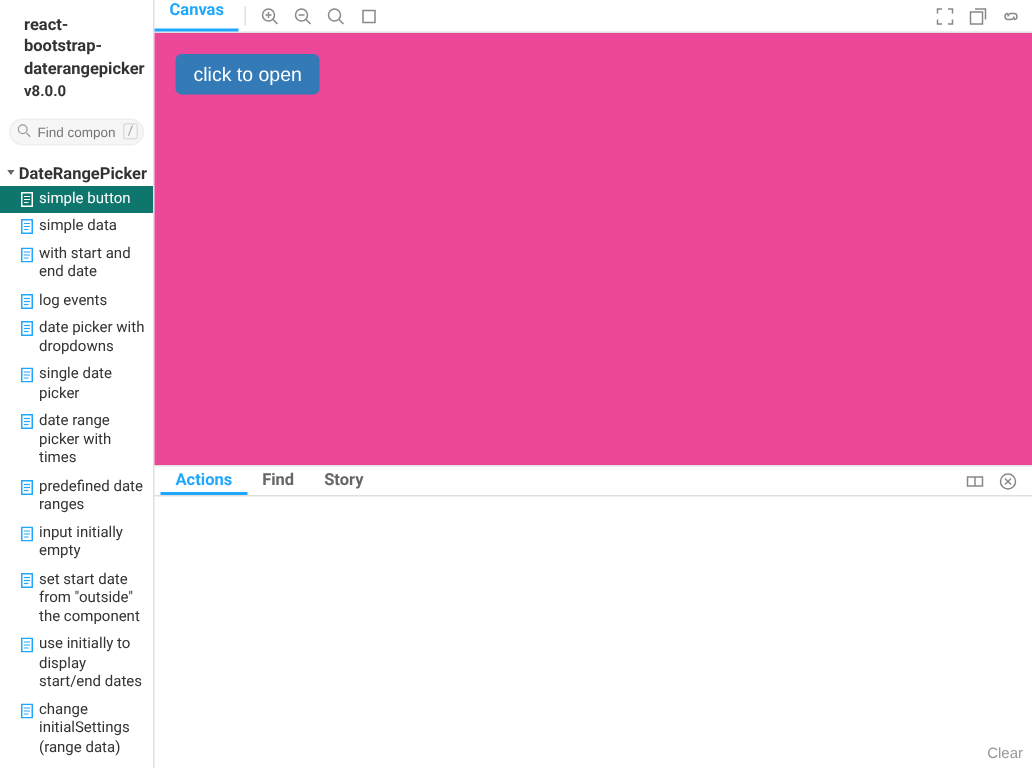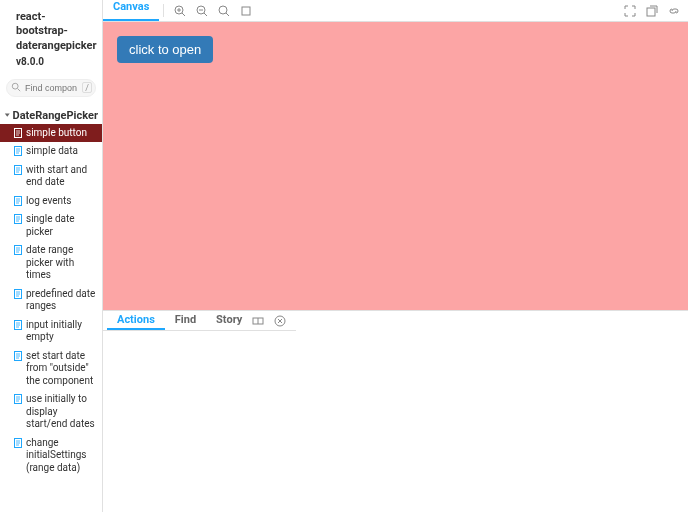--- a/index.html
+++ b/index.html
@@ -115,21 +115,21 @@
 .tree-item {
   display: flex;
   align-items: flex-start;
   padding: 3px 4px 3px 14px;
   font-size: 10px;
   color: #333;
   cursor: pointer;
   line-height: 1.25;
 }
 .tree-item.selected {
-  background: #7f1d1d;
+  background: #0f766e;
   color: #fff;
 }
 .tree-item.selected .doc-icon rect,
 .tree-item.selected .doc-icon line {
   stroke: #fff;
 }
 .doc-icon {
   flex-shrink: 0;
   width: 8px;
   height: 10px;
@@ -182,39 +182,39 @@
   padding-right: 8px;
 }
 .tb-icon {
   width: 12px;
   height: 12px;
   cursor: pointer;
   color: #888;
 }
 .canvas-area {
   flex: 1;
-  background: #fca5a5;
+  background: #ec4899;
   padding: 14px;
   overflow: auto;
 }
 .demo-button {
   display: inline-block;
   background: #337ab7;
   color: #fff;
   font-size: 13px;
   padding: 6px 12px;
   border-radius: 4px;
   border: none;
   cursor: pointer;
 }
 .addons-panel {
   height: 202px;
   border-top: 1px solid #e0e0e0;
   display: flex;
-  flex-direction: row;
+  flex-direction: column;
 }
 .addons-tabs {
   height: 20px;
   display: flex;
   align-items: stretch;
   border-bottom: 1px solid #e0e0e0;
   padding: 0 4px;
 }
 .addons-tab {
   padding: 0 10px;
@@ -320,20 +320,29 @@
           </svg>
           <span>log events</span>
         </div>
         <div class="tree-item">
           <svg class="doc-icon" viewBox="0 0 8 10">
             <rect x="0.5" y="0.5" width="7" height="9" fill="none" stroke="#1ea7fd" stroke-width="1"></rect>
             <line x1="2" y1="3" x2="6" y2="3" stroke="#1ea7fd" stroke-width="0.8"></line>
             <line x1="2" y1="5" x2="6" y2="5" stroke="#1ea7fd" stroke-width="0.8"></line>
             <line x1="2" y1="7" x2="5" y2="7" stroke="#1ea7fd" stroke-width="0.8"></line>
           </svg>
+          <span>date picker with dropdowns</span>
+        </div>
+        <div class="tree-item">
+          <svg class="doc-icon" viewBox="0 0 8 10">
+            <rect x="0.5" y="0.5" width="7" height="9" fill="none" stroke="#1ea7fd" stroke-width="1"></rect>
+            <line x1="2" y1="3" x2="6" y2="3" stroke="#1ea7fd" stroke-width="0.8"></line>
+            <line x1="2" y1="5" x2="6" y2="5" stroke="#1ea7fd" stroke-width="0.8"></line>
+            <line x1="2" y1="7" x2="5" y2="7" stroke="#1ea7fd" stroke-width="0.8"></line>
+          </svg>
           <span>single date picker</span>
         </div>
         <div class="tree-item">
           <svg class="doc-icon" viewBox="0 0 8 10">
             <rect x="0.5" y="0.5" width="7" height="9" fill="none" stroke="#1ea7fd" stroke-width="1"></rect>
             <line x1="2" y1="3" x2="6" y2="3" stroke="#1ea7fd" stroke-width="0.8"></line>
             <line x1="2" y1="5" x2="6" y2="5" stroke="#1ea7fd" stroke-width="0.8"></line>
             <line x1="2" y1="7" x2="5" y2="7" stroke="#1ea7fd" stroke-width="0.8"></line>
           </svg>
           <span>date range picker with times</span>
@@ -447,14 +456,17 @@
             <rect x="1" y="3" width="10" height="6" fill="none" stroke="currentColor"></rect>
             <line x1="6" y1="3" x2="6" y2="9" stroke="currentColor"></line>
           </svg>
         <svg class="tb-icon" viewBox="0 0 12 12">
             <circle cx="6" cy="6" r="5" fill="none" stroke="currentColor"></circle>
             <line x1="4" y1="4" x2="8" y2="8" stroke="currentColor"></line>
             <line x1="8" y1="4" x2="4" y2="8" stroke="currentColor"></line>
           </svg>
       </div>
     </div>
+    <div class="addons-body">
+      <button class="clear-btn"><span>Clear</span></button>
+    </div>
   </div>
 </div>
 
 </body></html>

